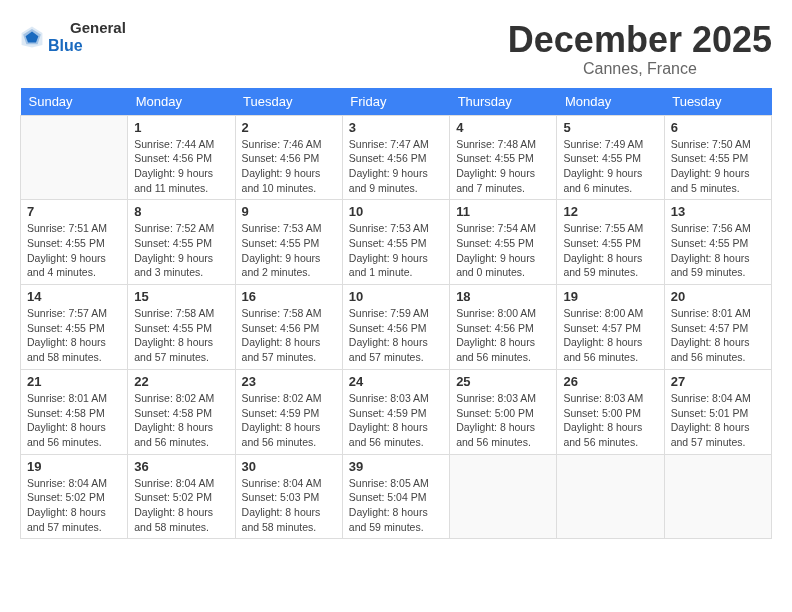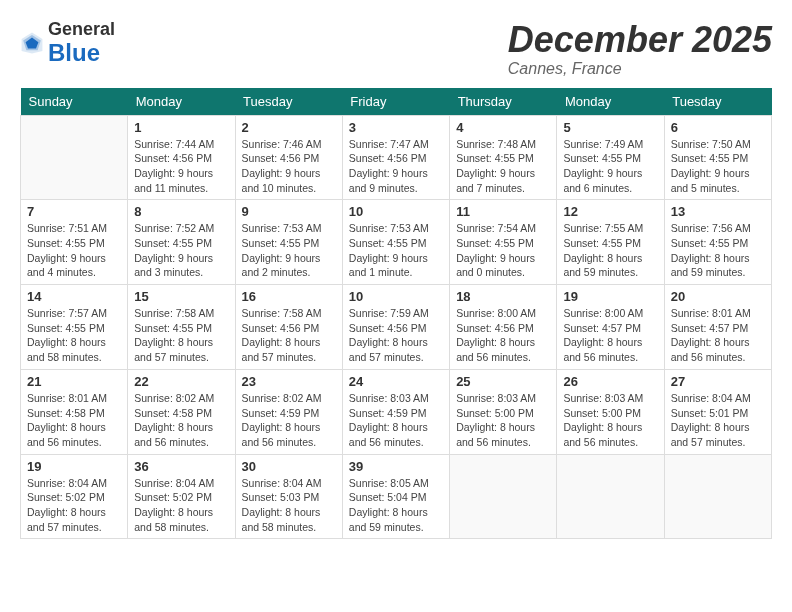--- a/index.html
+++ b/index.html
@@ -20,54 +20,54 @@
       display: flex;
       align-items: center;
       gap: 4px;
     }
     .logo-text {
       display: flex;
       flex-direction: column;
       line-height: 1.1;
     }
     .logo-general {
-      font-size: 18px;
+      font-size: 15px;
       font-weight: bold;
       color: #333;
+      margin-left: 22px;
     }
     .logo-blue {
-      font-size: 24px;
+      font-size: 16px;
       font-weight: bold;
       color: #1a6abf;
     }
     .logo-icon {
       width: 24px;
       height: 24px;
     }
     .title-section {
-      text-align: left;
-      font-style: italic;
+      text-align: center;
     }
     .calendar-title {
       font-size: 36px;
       font-weight: bold;
       color: #333;
       line-height: 1.1;
     }
     .calendar-subtitle {
       font-size: 16px;
       color: #666;
     }
     table {
       width: 100%;
       border-collapse: collapse;
       font-size: 11px;
     }
     th {
-      background-color: #0f766e;
+      background-color: #3b82f6;
       color: #fff;
       padding: 6px 8px;
       text-align: left;
       font-size: 13px;
       font-weight: normal;
     }
     td {
       border: 1px solid #ddd;
       vertical-align: top;
       padding: 4px 6px;

